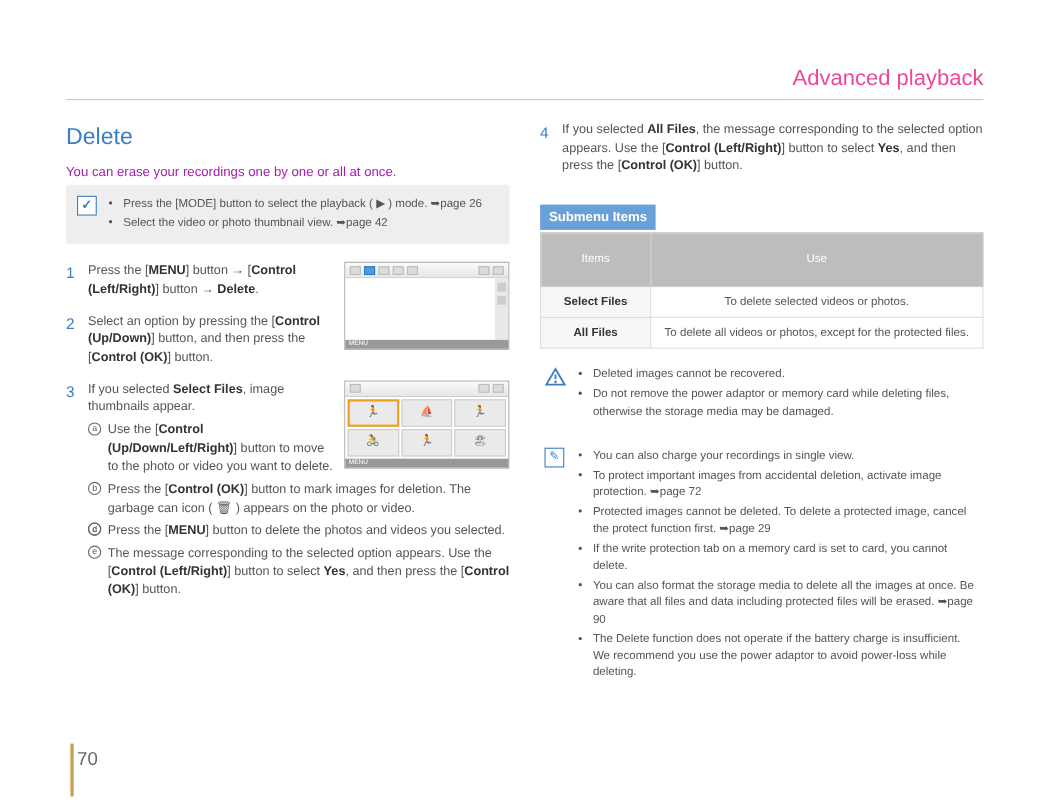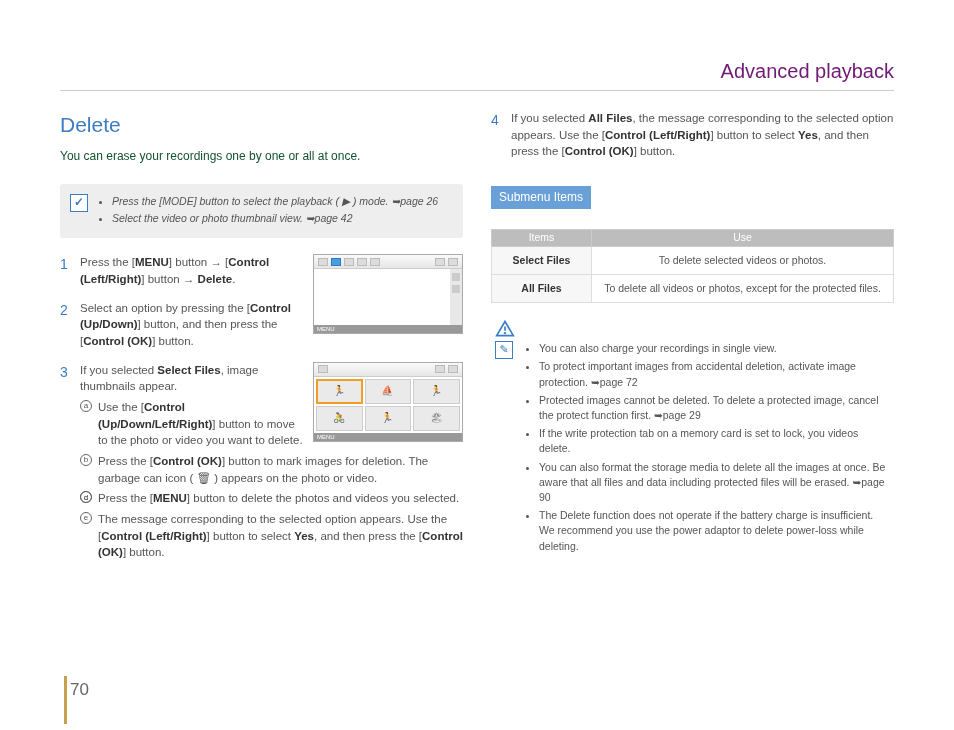--- a/index.html
+++ b/index.html
@@ -1,27 +1,27 @@
 <!DOCTYPE html>
 <html><head>
 <meta charset="utf-8">
 <style>
   * { box-sizing: border-box; margin: 0; padding: 0; }
   body { font-family: Arial, Helvetica, sans-serif; color: #333; background:#fff; width:954px; height:730px; position:relative; }
   .page { padding: 60px 60px 30px 60px; display:flex; gap:28px; }
-  .header-title { position:absolute; top:60px; right:60px; font-size:20px; color:#701a75; font-weight:300; }
+  .header-title { position:absolute; top:60px; right:60px; font-size:20px; color:#ec4899; font-weight:300; }
   .header-rule { position:absolute; top:90px; left:60px; right:60px; border-top:1px solid #ccc; }
   .left-col, .right-col { flex:1; min-width:0; font-size:11.5px; line-height:1.45; }
   .left-col { margin-top:50px; }
   .right-col { margin-top:50px; }
   h2.section-title { font-size:21px; color:#3b7dc4; font-weight:400; margin-bottom:8px; }
-  p.intro { font-size:12px; color:#14532d; margin-bottom:18px; }
+  p.intro { font-size:12px; color:#a21caf; margin-bottom:2px; }
   .tip-box { background:#eee; border-radius:3px; padding:10px 12px 10px 40px; position:relative; font-size:10.5px; color:#555; margin-bottom:16px; }
   .tip-box .checkbox-icon { position:absolute; left:10px; top:10px; width:18px; height:18px; border:1.5px solid #3b7dc4; display:flex; align-items:center; justify-content:center; color:#3b7dc4; font-weight:bold; font-size:12px; background:#fff;}
-  .tip-box ul { list-style: disc; padding-left:12px;font-style:italic; }
+  .tip-box ul { list-style: disc; padding-left:12px; }
   .tip-box li { margin-bottom:2px; }
   ol.steps { list-style:none; counter-reset: step; }
   ol.steps > li { counter-increment: step; position:relative; padding-left:20px; margin-bottom:12px; }
   ol.steps > li::before { content: counter(step); position:absolute; left:0; top:0; color:#3b7dc4; font-size:14px; font-weight:400; }
   .step-body { color:#555; }
   .screenshot { float:right; width:150px; height:80px; border:1px solid #aaa; background:#f4f4f4; margin-left:8px; margin-bottom:6px; position:relative; }
   .screenshot .topbar { height:14px; background:linear-gradient(#fafafa,#e6e6e6); border-bottom:1px solid #ccc; display:flex; align-items:center; padding:0 4px; gap:3px; }
   .screenshot .mini { width:10px; height:8px; background:#dcdcdc; border:1px solid #bbb; }
   .screenshot .mini.blue { background:#4a9de0; border-color:#2a7ac8; }
   .screenshot .body-area { position:absolute; top:14px; bottom:8px; left:0; right:0; background:#fff; }
@@ -30,23 +30,23 @@
   .screenshot .rightcol .tiny{ width:8px; height:8px; background:#ccc; }
   .screenshot.thumbs .grid { display:grid; grid-template-columns:repeat(3,1fr); grid-template-rows:repeat(2,1fr); gap:2px; padding:2px; height:100%; }
   .screenshot.thumbs .grid .cell { background:#eaeaea; border:1px solid #ccc; display:flex; align-items:center; justify-content:center; font-size:10px; color:#888;}
   .screenshot.thumbs .grid .cell.sel { border:2px solid #f0a020; }
   ul.sub { list-style:none; padding-left:0; margin-top:4px;}
   ul.sub > li { position:relative; padding-left:18px; margin-bottom:4px; color:#555;}
   ul.sub > li .circ { position:absolute; left:0; top:1px; width:12px; height:12px; border:1px solid #666; border-radius:50%; font-size:8px; display:flex; align-items:center; justify-content:center; color:#555;}
   .page-num { position:absolute; left:38px; bottom:30px; font-size:17px; color:#666;margin-left:32px; }
   .page-num::after{ content:""; position:absolute; left:-6px; top:-4px; bottom:-24px; width:3px; background:#c9a050; }
   
-  .submenu-badge { display:inline-block; background:#6aa0d8; color:#fff; padding:3px 8px; font-size:12px; margin:14px 0 20px 0;}
+  .submenu-badge { display:inline-block; background:#6aa0d8; color:#fff; padding:3px 8px; font-size:12px; margin:14px 0 2px 0;font-weight:bold;}
   table.submenu { width:100%; border-collapse:collapse; font-size:10.5px; }
-  table.submenu th { background:#bdbdbd; color:#fff; font-weight:400; padding:0; text-align:center; border:1px solid #ccc;margin-top:32px;}
+  table.submenu th { background:#bdbdbd; color:#fff; font-weight:400; padding:16px; text-align:center; border:1px solid #ccc;margin-top:32px;}
   table.submenu td { border:1px solid #ddd; padding:6px; color:#555; vertical-align:top;text-align:center;}
   table.submenu td.k { text-align:center; font-weight:bold; width:100px; color:#333; background:#f7f7f7;}
   .note-block { position:relative; padding:6px 6px 6px 34px; font-size:10.5px; color:#555; margin-top:10px; }
   .note-block .note-icon { position:absolute; left:4px; top:6px; width:20px; height:20px; }
   .note-block.warning .note-icon { color:#3b7dc4; }
   .note-block.warning .note-icon svg { stroke:#3b7dc4; fill:none;}
   .note-block.info .note-icon { border:1.5px solid #3b7dc4; width:18px; height:18px; display:flex; align-items:center; justify-content:center; color:#3b7dc4; font-size:11px;}
   .note-block ul { list-style:disc; padding-left:14px; }
   .note-block li { margin-bottom:3px; }
   b { font-weight:bold; color:#333; }
@@ -178,29 +178,33 @@
     </table>
 
     <div class="note-block warning">
       <div class="note-icon">
         <svg viewBox="0 0 24 24" width="20" height="20">
             <path d="M12 3 L22 20 L2 20 Z" stroke="#3b7dc4" stroke-width="2" fill="none"></path>
             <line x1="12" y1="9" x2="12" y2="14" stroke="#3b7dc4" stroke-width="2"></line>
             <circle cx="12" cy="17" r="1" fill="#3b7dc4"></circle>
           </svg>
       </div>
+      <ul>
+        <li>Deleted images cannot be recovered.</li>
+        <li>Do not remove the power adaptor or memory card while deleting files, otherwise the storage media may be damaged.</li>
+      </ul>
     </div>
 
     <div class="note-block info">
       <div class="note-icon">✎</div>
       <ul>
         <li>You can also charge your recordings in single view.</li>
         <li>To protect important images from accidental deletion, activate image protection. ➥page 72</li>
         <li>Protected images cannot be deleted. To delete a protected image, cancel the protect function first. ➥page 29</li>
-        <li>If the write protection tab on a memory card is set to lock, you videos delete.</li>
+        <li>If the write protection tab on a memory card is set to card, you cannot delete.</li>
         <li>You can also format the storage media to delete all the images at once. Be aware that all files and data including protected files will be erased. ➥page 90</li>
-        <li>The Delete function does not operate if the battery charge is insufficient. We recommend you use the power adaptor to delete power-loss while deleting.</li>
+        <li>The Delete function does not operate if the battery charge is insufficient. We recommend you use the power adaptor to avoid power-loss while deleting.</li>
       </ul>
     </div>
   </div>
 </div>
 
 <div class="page-num">70</div>
 
 </body></html>

